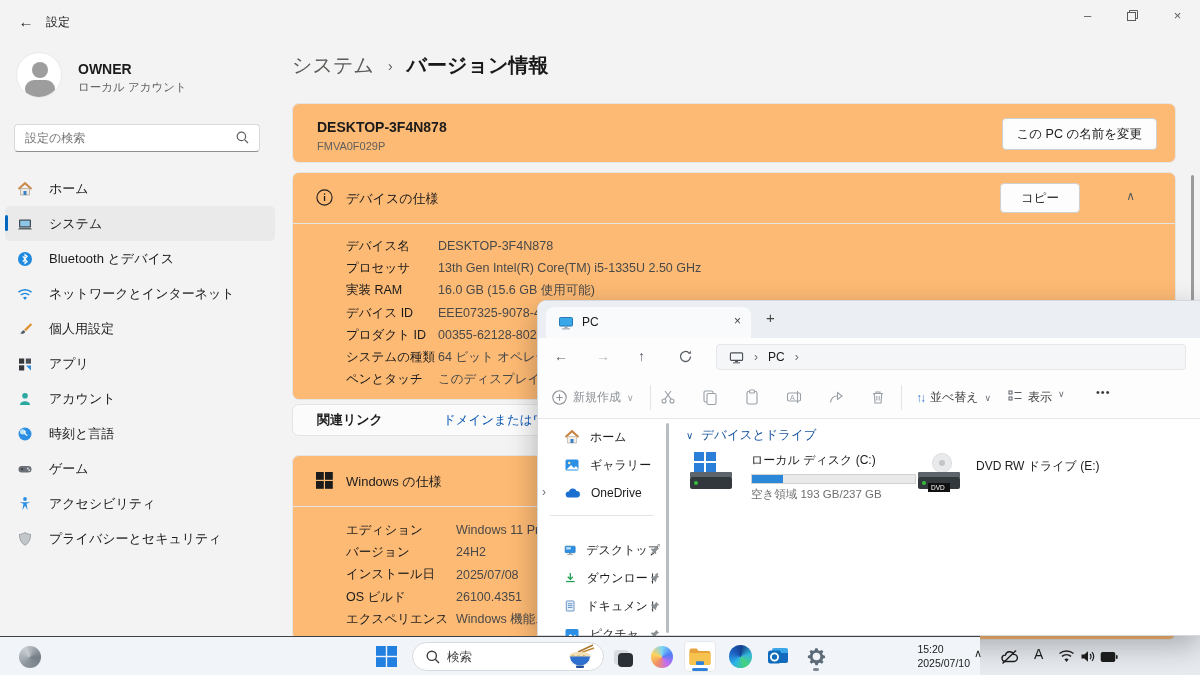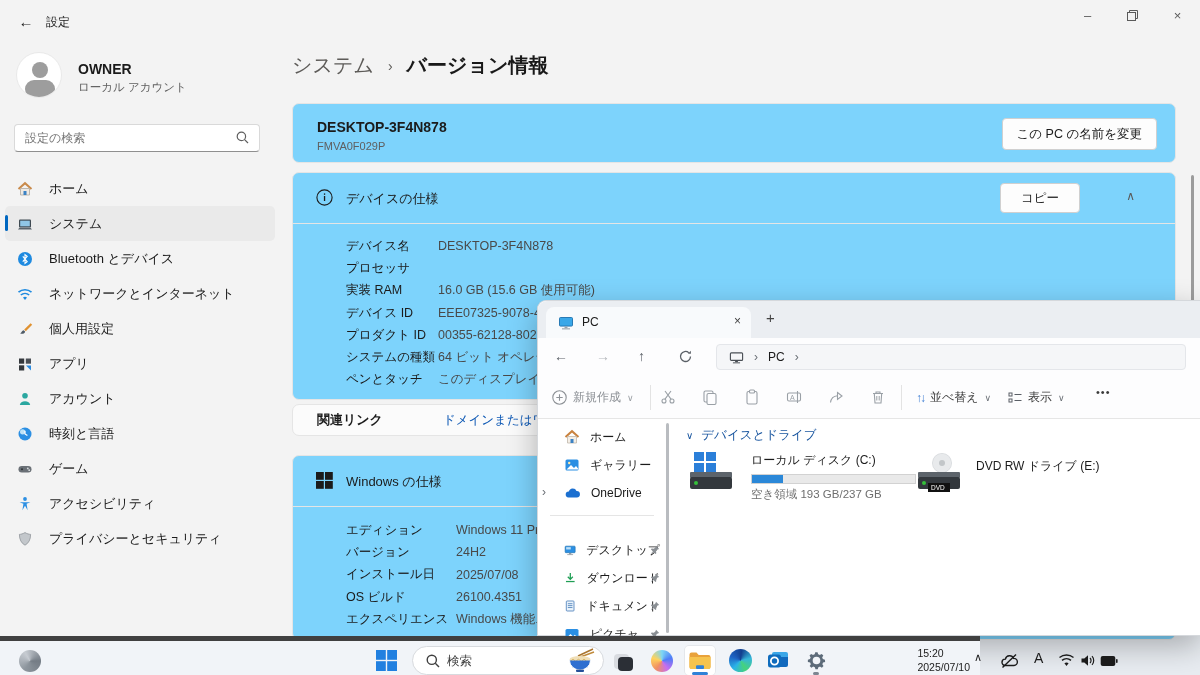--- a/index.html
+++ b/index.html
@@ -28,21 +28,21 @@
   .nav{position:absolute;left:0;top:171px;width:280px;}
   .nav-item{position:relative;height:35px;margin:0 5px;border-radius:5px;display:flex;align-items:center;cursor:pointer;}
   .nav-item.sel{background:#eaeaea;}
   .nav-item .pill{position:absolute;left:0;top:9px;width:3px;height:16px;border-radius:2px;background:#0067c0;}
   .nav-icon{width:16px;height:16px;margin-left:12px;flex:0 0 16px;}
   .nav-label{margin-left:16px;font-size:13px;color:#1b1b1b;white-space:nowrap;}
 
   
   .breadcrumb{position:absolute;left:292px;top:52px;font-size:20px;color:#5d5b58;display:flex;gap:14px;align-items:center;}
   .breadcrumb .cur{color:#191919;font-weight:bold;}
-  .card{position:absolute;left:292px;width:884px;background:#7dd3fc;border:1px solid #e5e5e5;border-radius:7px;}
+  .card{position:absolute;left:292px;width:884px;background:#fdba74;border:1px solid #e5e5e5;border-radius:7px;}
   .btn{background:#fdfdfd;border:1px solid #d0d0d0;border-radius:4px;font-size:12.5px;color:#1b1b1b;
     display:inline-flex;align-items:center;justify-content:center;cursor:pointer;font-family:inherit;}
   .devcard-name{position:absolute;left:24px;top:15px;font-size:14px;font-weight:bold;}
   .devcard-model{position:absolute;left:24px;top:36px;font-size:11px;color:#5f5f5f;}
   .sect-head{position:absolute;left:0;top:0;right:0;height:50px;}
   .sect-title{position:absolute;left:53px;top:17px;font-size:13px;}
   .sect-divider{position:absolute;left:0;right:0;top:50px;border-top:1px solid #e5e5e5;}
   .spec-rows{position:absolute;left:53px;top:62px;right:20px;}
   .spec-row{display:flex;height:22.3px;align-items:center;}
   .spec-label{width:92px;flex:0 0 92px;font-size:12.5px;color:#1b1b1b;}
@@ -76,21 +76,21 @@
   .ex-side-sep{position:absolute;left:12px;top:96px;width:104px;border-top:1px solid #e5e5e5;}
   .ex-side-scroll{position:absolute;left:128px;top:4px;width:3px;height:210px;background:#b9bcc0;border-radius:2px;}
   .ex-group{position:absolute;left:148px;top:120px;font-size:12.5px;color:#17549e;cursor:pointer;display:flex;gap:8px;align-items:center;}
   .drive{position:absolute;cursor:pointer;}
   .drive-name{font-size:12px;color:#1b1b1b;white-space:nowrap;}
   .drive-bar{margin-top:5px;width:165px;height:10px;background:#e9e9e9;border:1px solid #d2d2d2;}
   .drive-bar-fill{height:100%;width:19%;background:#2b88d8;}
   .drive-free{margin-top:3px;font-size:11.5px;color:#6e6e6e;white-space:nowrap;}
 
   
-  .taskbar{position:absolute;left:0;top:636px;width:980px;height:39px;background:#f1f4f8;border-top:5px solid #404040;}
+  .taskbar{position:absolute;left:0;top:636px;width:980px;height:39px;background:#f1f4f8;border-top:1px solid #404040;}
   .tb-ic{position:absolute;top:4px;width:32px;height:31px;display:flex;align-items:center;justify-content:center;cursor:pointer;border-radius:5px;}
   .tb-search{position:absolute;left:412px;top:5px;width:192px;height:29px;border-radius:15px;background:#fff;
     border:1px solid #d7dade;font-size:12.5px;color:#3f3f3f;padding:0 40px 0 34px;font-family:inherit;}
   .tb-search::placeholder{color:#3f3f3f;}
   .tb-active{background:#fff;box-shadow:0 0 0 1px #e4e7eb inset;}
   .tb-underline{position:absolute;bottom:1px;left:50%;transform:translateX(-50%);width:16px;height:3px;border-radius:2px;background:#2f81d7;}
   .tb-rundot{position:absolute;bottom:1px;left:50%;transform:translateX(-50%);width:6px;height:3px;border-radius:2px;background:#7d8691;}
   .tray-ic{position:absolute;top:10px;cursor:pointer;}
   .tray-clock{position:absolute;right:10px;top:5px;text-align:left;font-size:10.5px;line-height:14px;color:#1b1b1b;cursor:pointer;}
   .circle{border-radius:50%;}
@@ -239,20 +239,21 @@
         <span style="position:absolute;right:40px;top:16px;font-size:12px;color:#5a5a5a;">∧</span>
       </div>
       <div class="sect-divider"></div>
       <div class="spec-rows">
         <div class="spec-row">
             <span class="spec-label">デバイス名</span>
             <span class="spec-value">DESKTOP-3F4N878</span>
           </div>
         <div class="spec-row">
             <span class="spec-label">プロセッサ</span>
+            <span class="spec-value">13th Gen Intel(R) Core(TM) i5-1335U   2.50 GHz</span>
           </div>
         <div class="spec-row">
             <span class="spec-label">実装 RAM</span>
             <span class="spec-value">16.0 GB (15.6 GB 使用可能)</span>
           </div>
         <div class="spec-row">
             <span class="spec-label">デバイス ID</span>
             <span class="spec-value">EEE07325-9078-4</span>
           </div>
         <div class="spec-row">
@@ -384,21 +385,21 @@
       <svg class="tool-ic" style="left:332px;" width="16" height="16" viewBox="0 0 16 16">
           <path d="M3 4.5h10M6 4.5V3h4v1.5M4.3 4.5 5 14h6l.7-9.5" fill="none" stroke="#9aa0a6" stroke-width="1.1"></path>
           <path d="M6.8 7v4.5M9.2 7v4.5" stroke="#9aa0a6" stroke-width="1"></path>
         </svg>
       <div class="tool-sep" style="left:363px;"></div>
       <div class="tool-ic" style="left:378px;display:flex;align-items:center;gap:6px;">
         <span style="font-size:12px;color:#3f7fd4;letter-spacing:-2px;">↑↓</span>
         <span class="tool-text">並べ替え</span>
         <span style="font-size:9px;color:#6a6f75;">∨</span>
       </div>
-      <div class="tool-ic" style="left:470px;display:flex;align-items:center;gap:6px;">
+      <div class="tool-ic" style="left:470px;display:flex;align-items:flex-start;gap:6px;">
         <svg width="14" height="14" viewBox="0 0 14 14">
             <rect x="1" y="2" width="3" height="3" fill="none" stroke="#5a5f66"></rect>
             <rect x="1" y="8" width="3" height="3" fill="none" stroke="#5a5f66"></rect>
             <path d="M6.5 3.5h7M6.5 9.5h7" stroke="#5a5f66"></path>
           </svg>
         <span class="tool-text">表示</span>
         <span style="font-size:9px;color:#6a6f75;">∨</span>
       </div>
       <span class="tool-ic" style="left:558px;top:10px;font-size:11px;letter-spacing:1px;color:#3a3a3a;">•••</span>
     </div>

